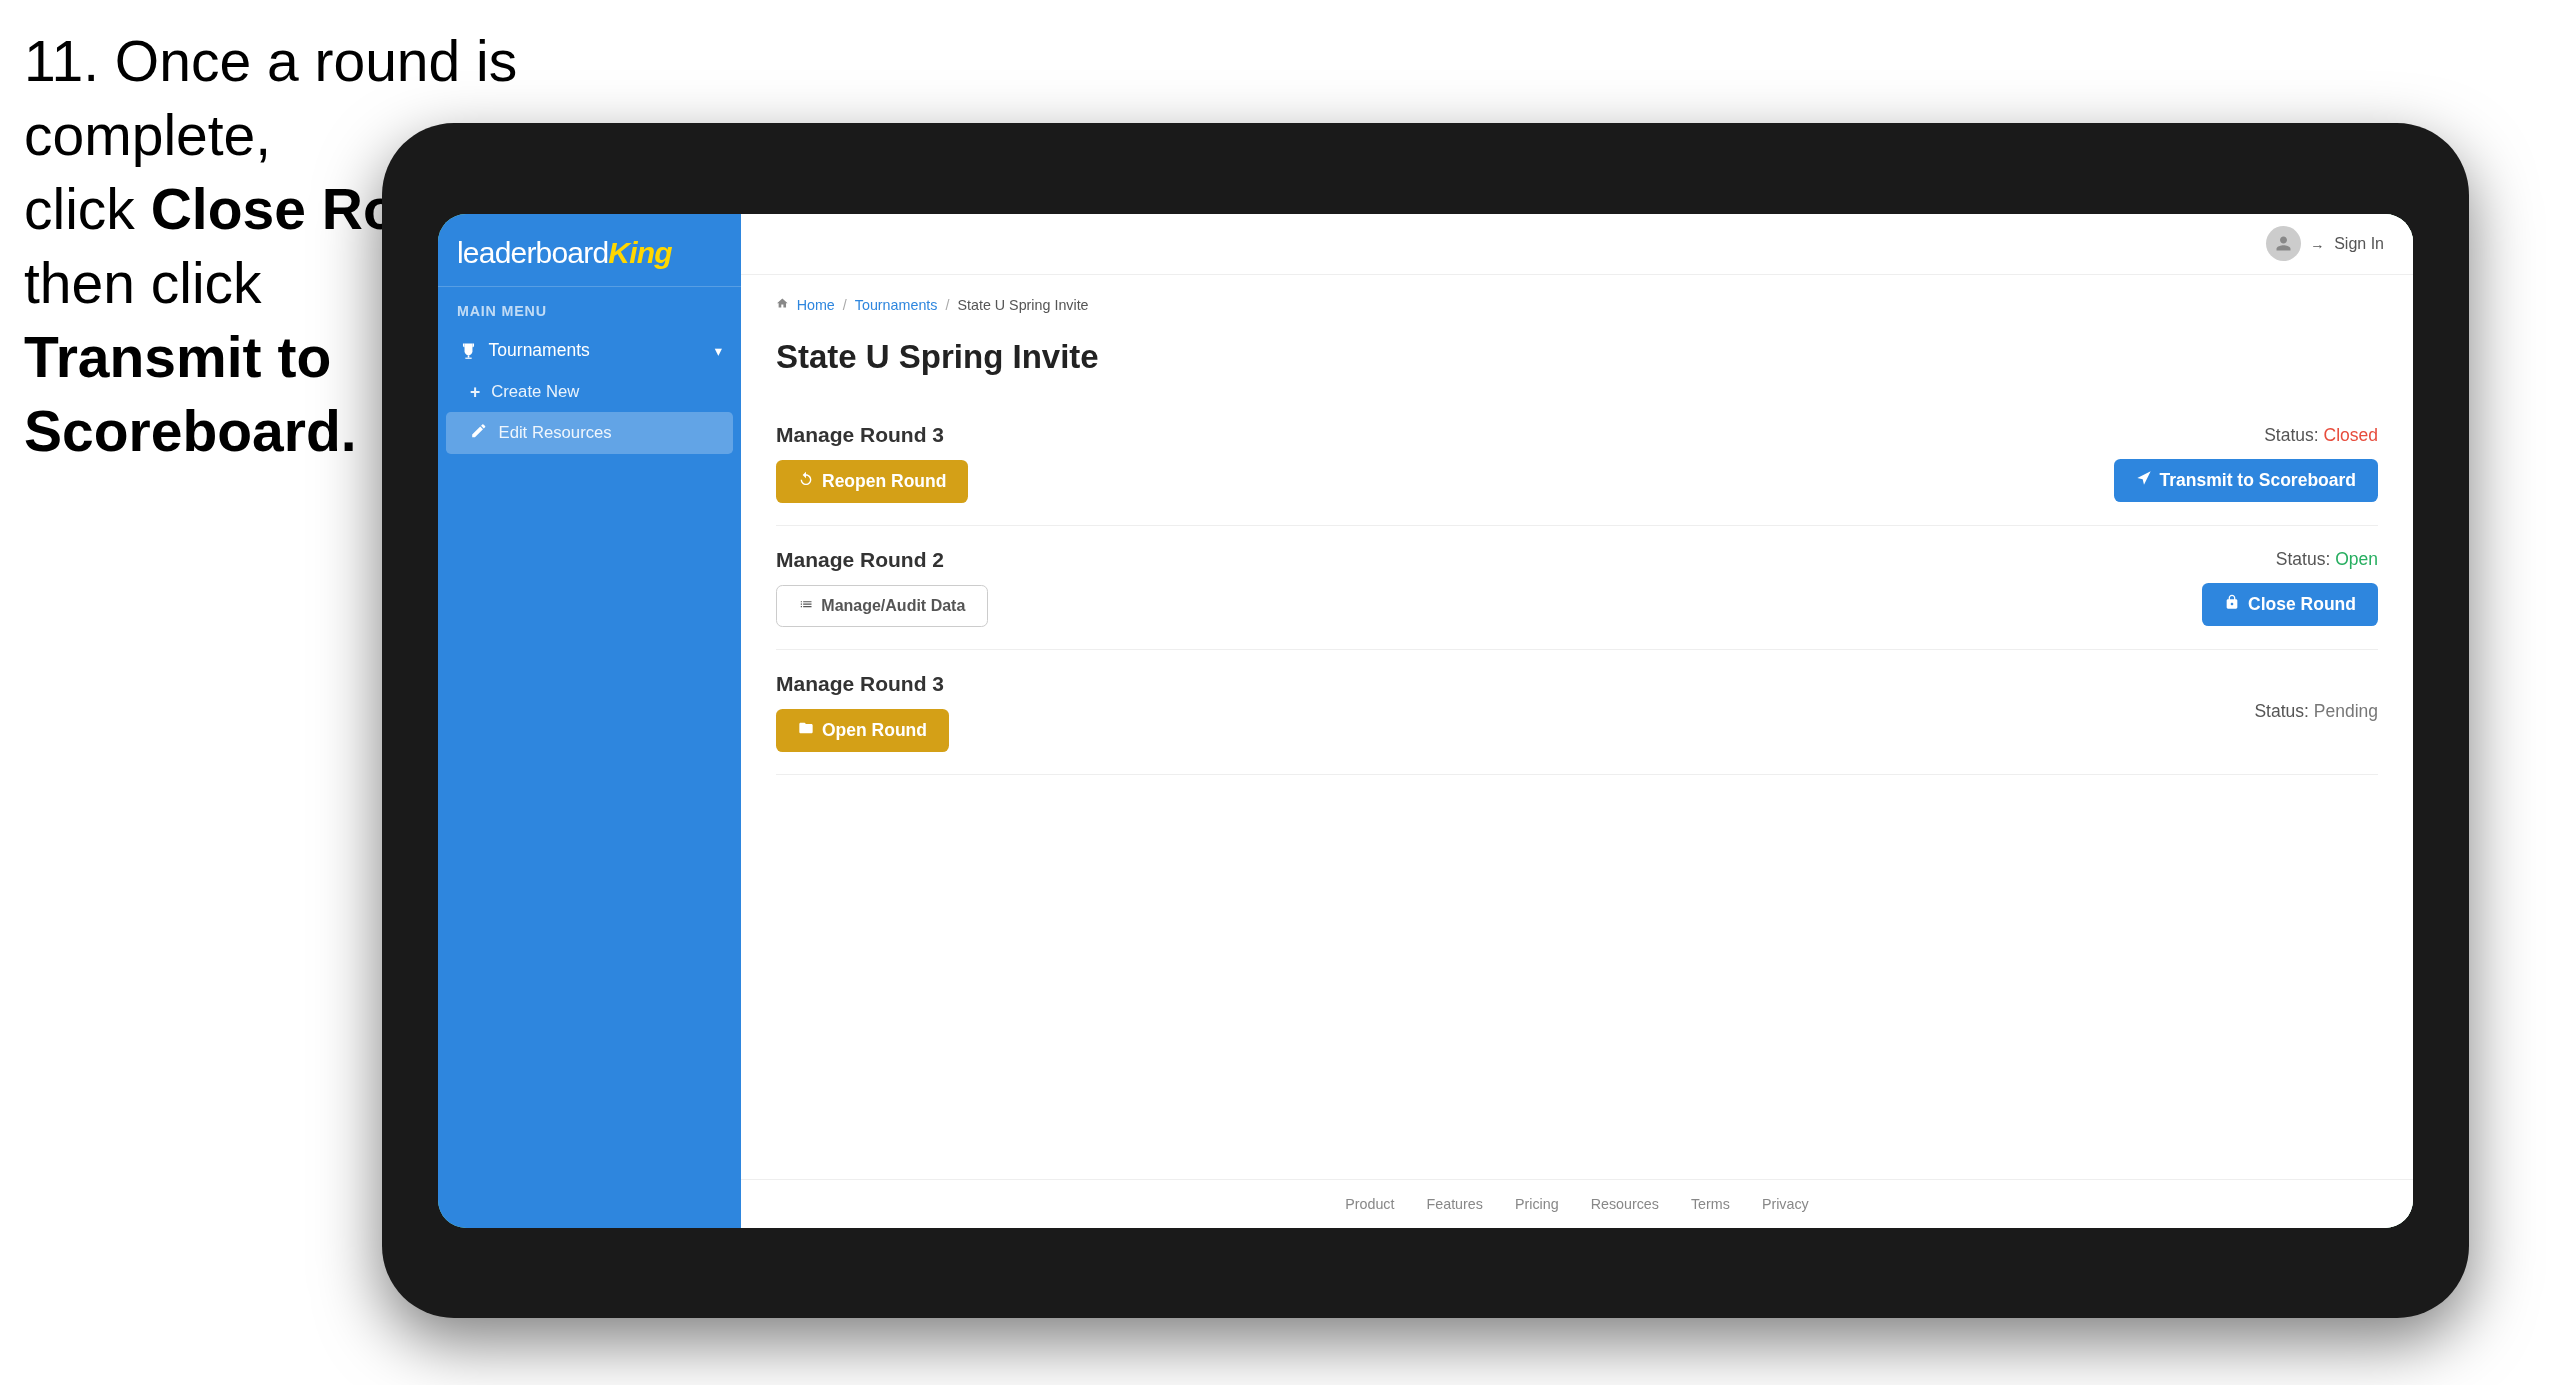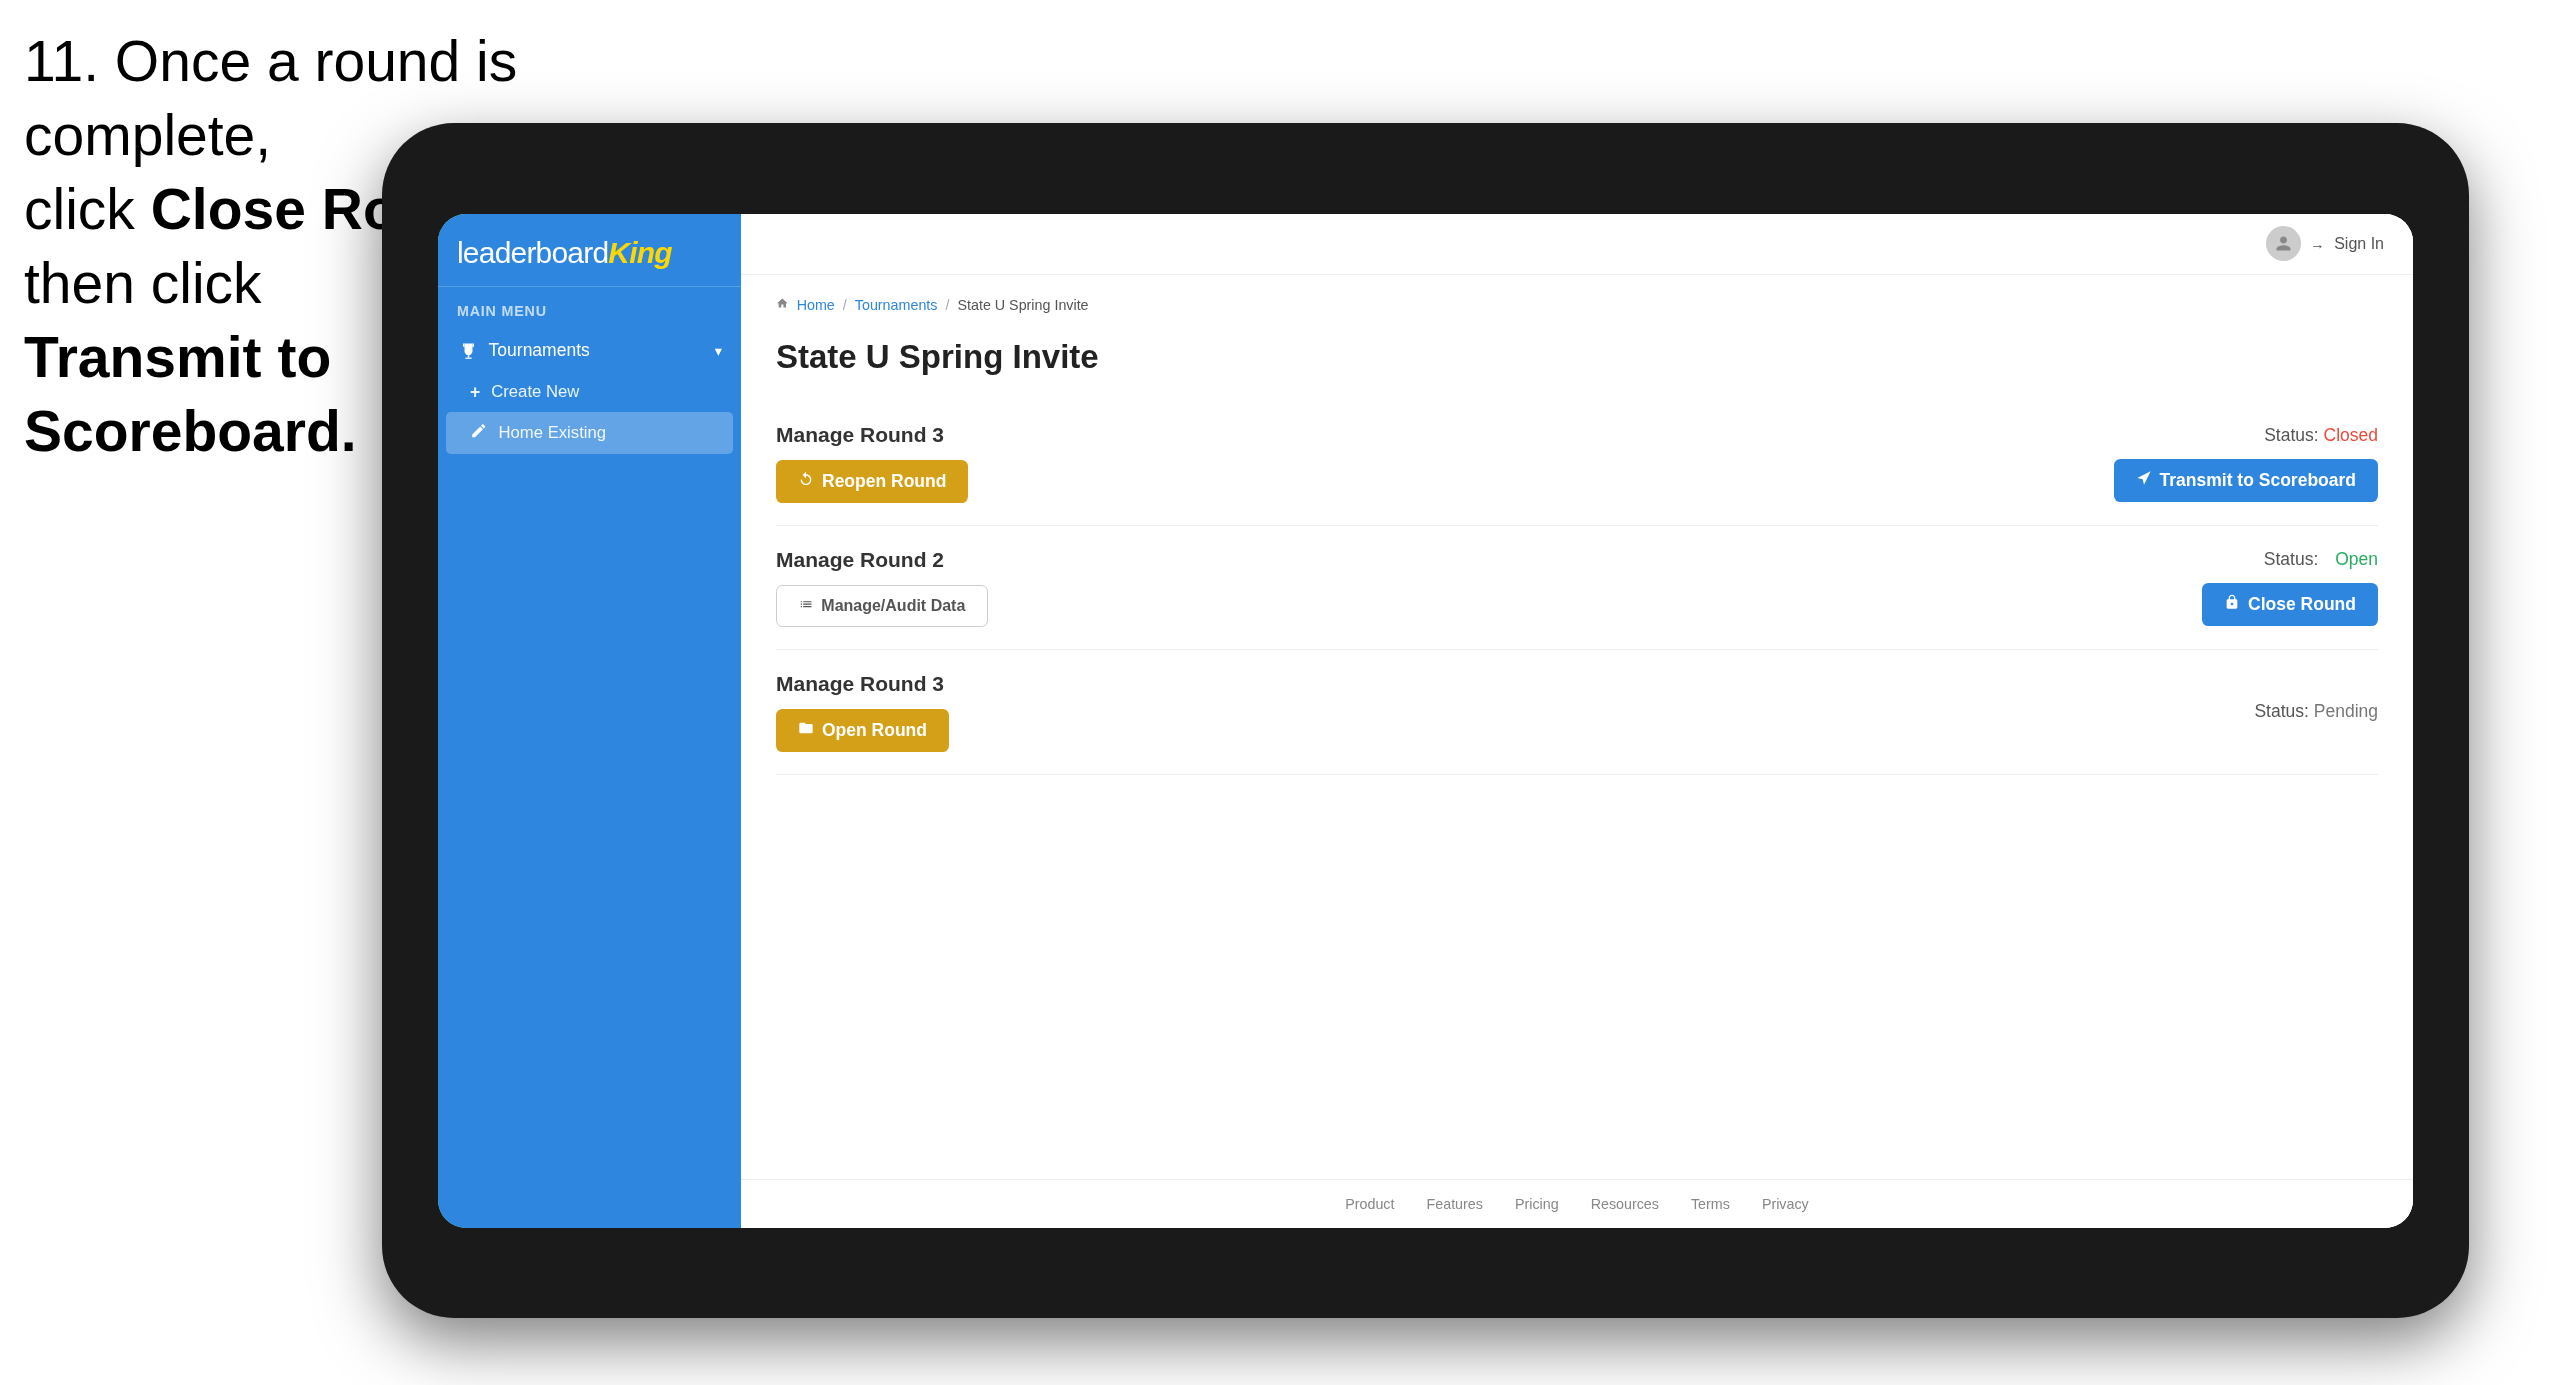--- a/index.html
+++ b/index.html
@@ -256,21 +256,21 @@
       gap: 12.7px;
     }
 
     .status-text {
       font-size: 17.5px;
       font-weight: 500;
       color: #555;
     }
 
     .status-closed { color: #e74c3c; }
-    .status-open { color: #27ae60; margin-left: 12px; }
+    .status-open { color: #27ae60; }
     .status-pending { color: #777; }
 
     
     .btn {
       display: flex;
       align-items: center;
       gap: 8px;
       padding: 11px 22px;
       border-radius: 6.4px;
       font-size: 17.5px;
@@ -369,21 +369,21 @@
             <span style="font-size:17.5px;font-weight:700;">+</span>
             <span>Create New</span>
           </div>
 
           <div class="nav-sub-item active">
             <span>
               <svg width="17.5" height="17.5" viewBox="0 0 24 24" fill="white">
                 <path d="M3 17.25V21H6.75L17.81 9.94L14.06 6.19L3 17.25ZM20.71 7.04C21.1 6.65 21.1 6.02 20.71 5.63L18.37 3.29C17.98 2.9 17.35 2.9 16.96 3.29L15.13 5.12L18.88 8.87L20.71 7.04Z"></path>
               </svg>
             </span>
-            <span>Home Existing</span>
+            <span>Edit Resources</span>
           </div>
         </div>
       </div>
 
       <div class="main-content">
 
         <div class="top-bar">
           <div class="sign-in-area">
             <div class="avatar-circle">
               <svg width="21" height="21" viewBox="0 0 24 24" fill="#888">

